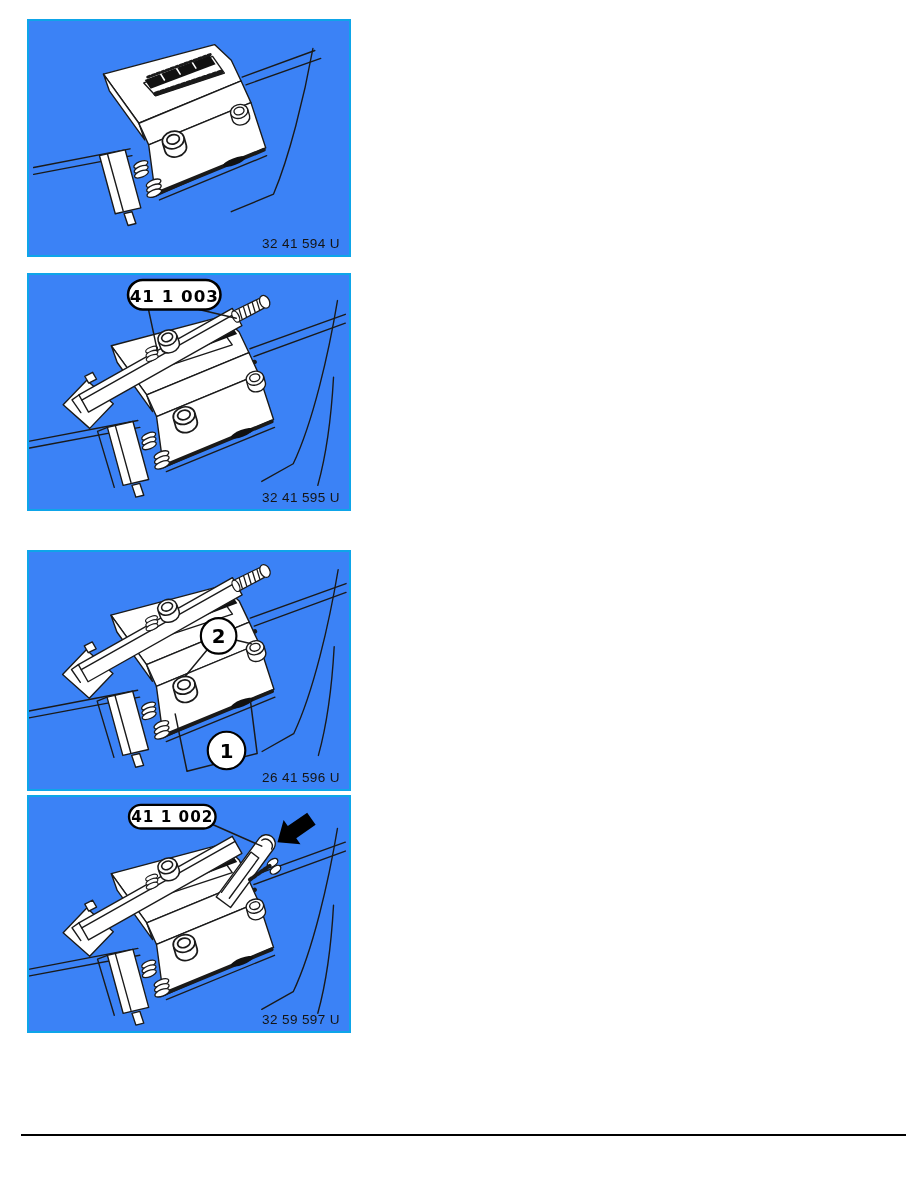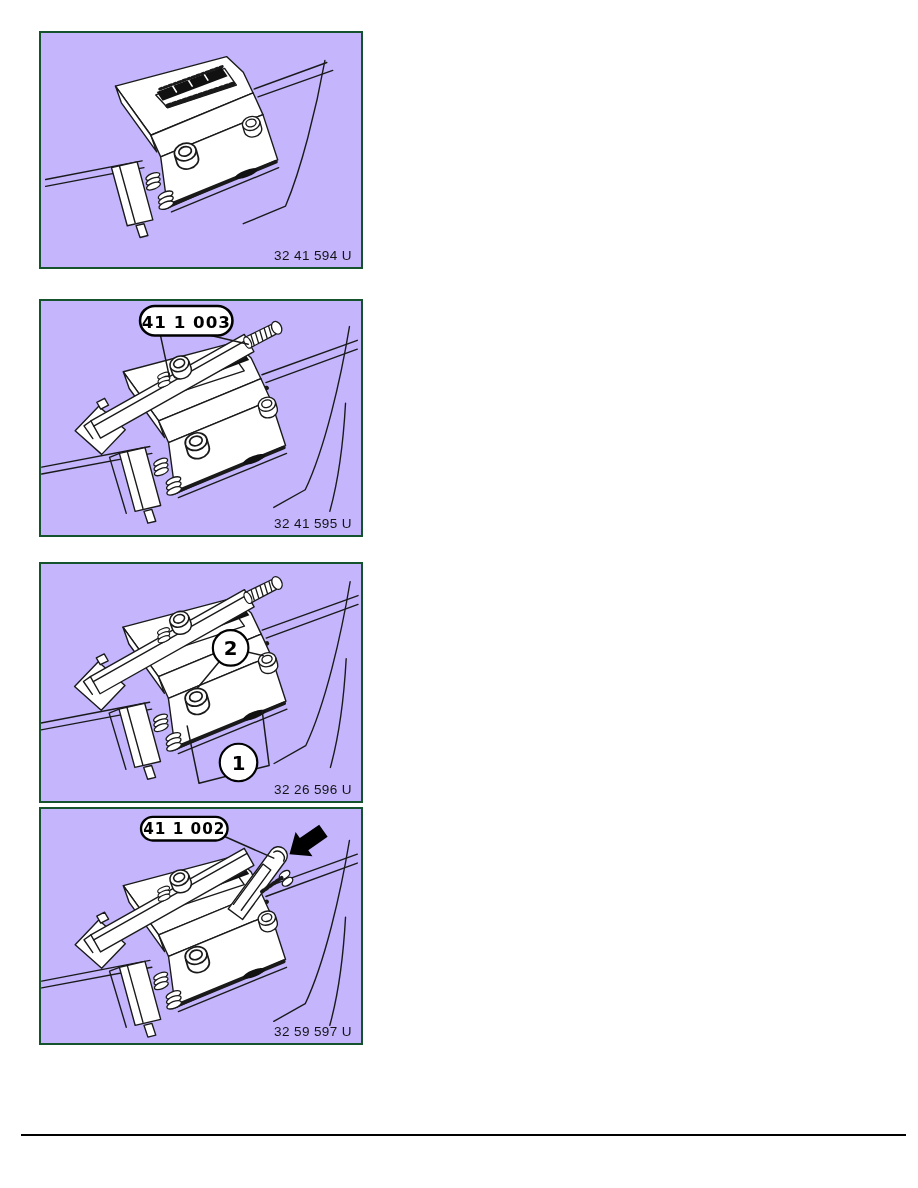--- a/index.html
+++ b/index.html
@@ -1,22 +1,22 @@
 <!DOCTYPE html>
 <html><head>
 <meta charset="utf-8">
 <style>
   html,body{margin:0;padding:0;background:#fff;}
   body{
     width:918px;height:1188px;position:relative;overflow:hidden;
     font-family:"Liberation Sans", sans-serif;color:#141414;
   }
   .frame{
-    position:absolute;left:27px;width:324px;height:238px;margin:12px;
-    border:2px solid #14532d;background:#c4b5fd;box-sizing:border-box;
+    position:absolute;left:27px;width:324px;height:238px;margin:0;
+    border:2px solid #0ea5e9;background:#3b82f6;box-sizing:border-box;
   }
   .frame svg.illus{position:absolute;left:0;top:0;width:100%;height:100%;}
   .cap{
     position:absolute;right:9px;bottom:4px;
     font-size:13.5px;letter-spacing:0.4px;color:#141414;white-space:nowrap;
   }
   .divider{position:absolute;left:21px;top:1134px;width:885px;height:2px;background:#000;}
   .callout-big{
     font-family:"DejaVu Sans", sans-serif;font-weight:bold;font-size:17px;fill:#000;
     text-anchor:middle;dominant-baseline:central;letter-spacing:1px;
@@ -109,21 +109,21 @@
       <path fill="#fff" d="M96,196 L104,194 L108,206 L100,208 Z"></path>
       <use href="#g-spring" transform="translate(113,146) rotate(-22)"></use>
       <use href="#g-spring" transform="translate(126,165) rotate(-22) scale(1.05)"></use>
       <use href="#g-bolt" transform="translate(146,121) rotate(-16) scale(1.25)"></use>
       <use href="#g-bolt" transform="translate(213,92) rotate(-16)"></use>
     </g>
   </svg>
   <figcaption class="cap">32 41 594 U</figcaption>
 </figure>
 
-<figure class="frame" style="top:287px">
+<figure class="frame" style="top:273px">
   <svg class="illus" viewBox="0 0 324 238">
     <use href="#g-machineB"></use>
     <use href="#g-threadbolt" transform="translate(210,42) rotate(-27)"></use>
     <g stroke="#1a1a1a" stroke-width="1.5" fill="none" stroke-linecap="round">
       <path d="M121,36 L130,78"></path>
       <path d="M172,35 L210,44"></path>
     </g>
     <rect x="100" y="5" width="94" height="30" rx="15" fill="#fff" stroke="#000" stroke-width="2.6"></rect>
     <text x="147" y="21" class="callout-big">41 1 003</text>
   </svg>
@@ -136,21 +136,21 @@
     <use href="#g-threadbolt" transform="translate(210,33) rotate(-27)"></use>
     <g stroke="#1a1a1a" stroke-width="1.5" fill="none" stroke-linejoin="round" stroke-linecap="round">
       <path d="M148,163 L160,221 L231,203 L224,148"></path>
       <path d="M192,84 L158,125 M192,84 L225,92"></path>
     </g>
     <circle cx="192" cy="84" r="18" fill="#fff" stroke="#000" stroke-width="2.2"></circle>
     <text x="192" y="85" class="callout-num">2</text>
     <circle cx="200" cy="200" r="19" fill="#fff" stroke="#000" stroke-width="2.2"></circle>
     <text x="200" y="201" class="callout-num">1</text>
   </svg>
-  <figcaption class="cap">32 26 596 U</figcaption>
+  <figcaption class="cap">26 41 596 U</figcaption>
 </figure>
 
 <figure class="frame" style="top:795px">
   <svg class="illus" viewBox="0 0 324 238">
     <use href="#g-machineB" transform="translate(0,6)"></use>
     <g stroke="#1a1a1a" stroke-width="1.4" fill="none" stroke-linejoin="round" stroke-linecap="round">
       <path fill="#fff" d="M204.3,112.4 L248.3,52.4 A9.1,9.1 0 0 0 233.7,41.6 L189.7,101.6 Z"></path>
       <path d="M203,103 L233,62 L225,56 L195,97"></path>
       <path d="M246,53 A7,7 0 0 0 236,44"></path>
       <ellipse fill="#fff" cx="247" cy="67" rx="6" ry="3.5" transform="rotate(-35 247 67)"></ellipse>

